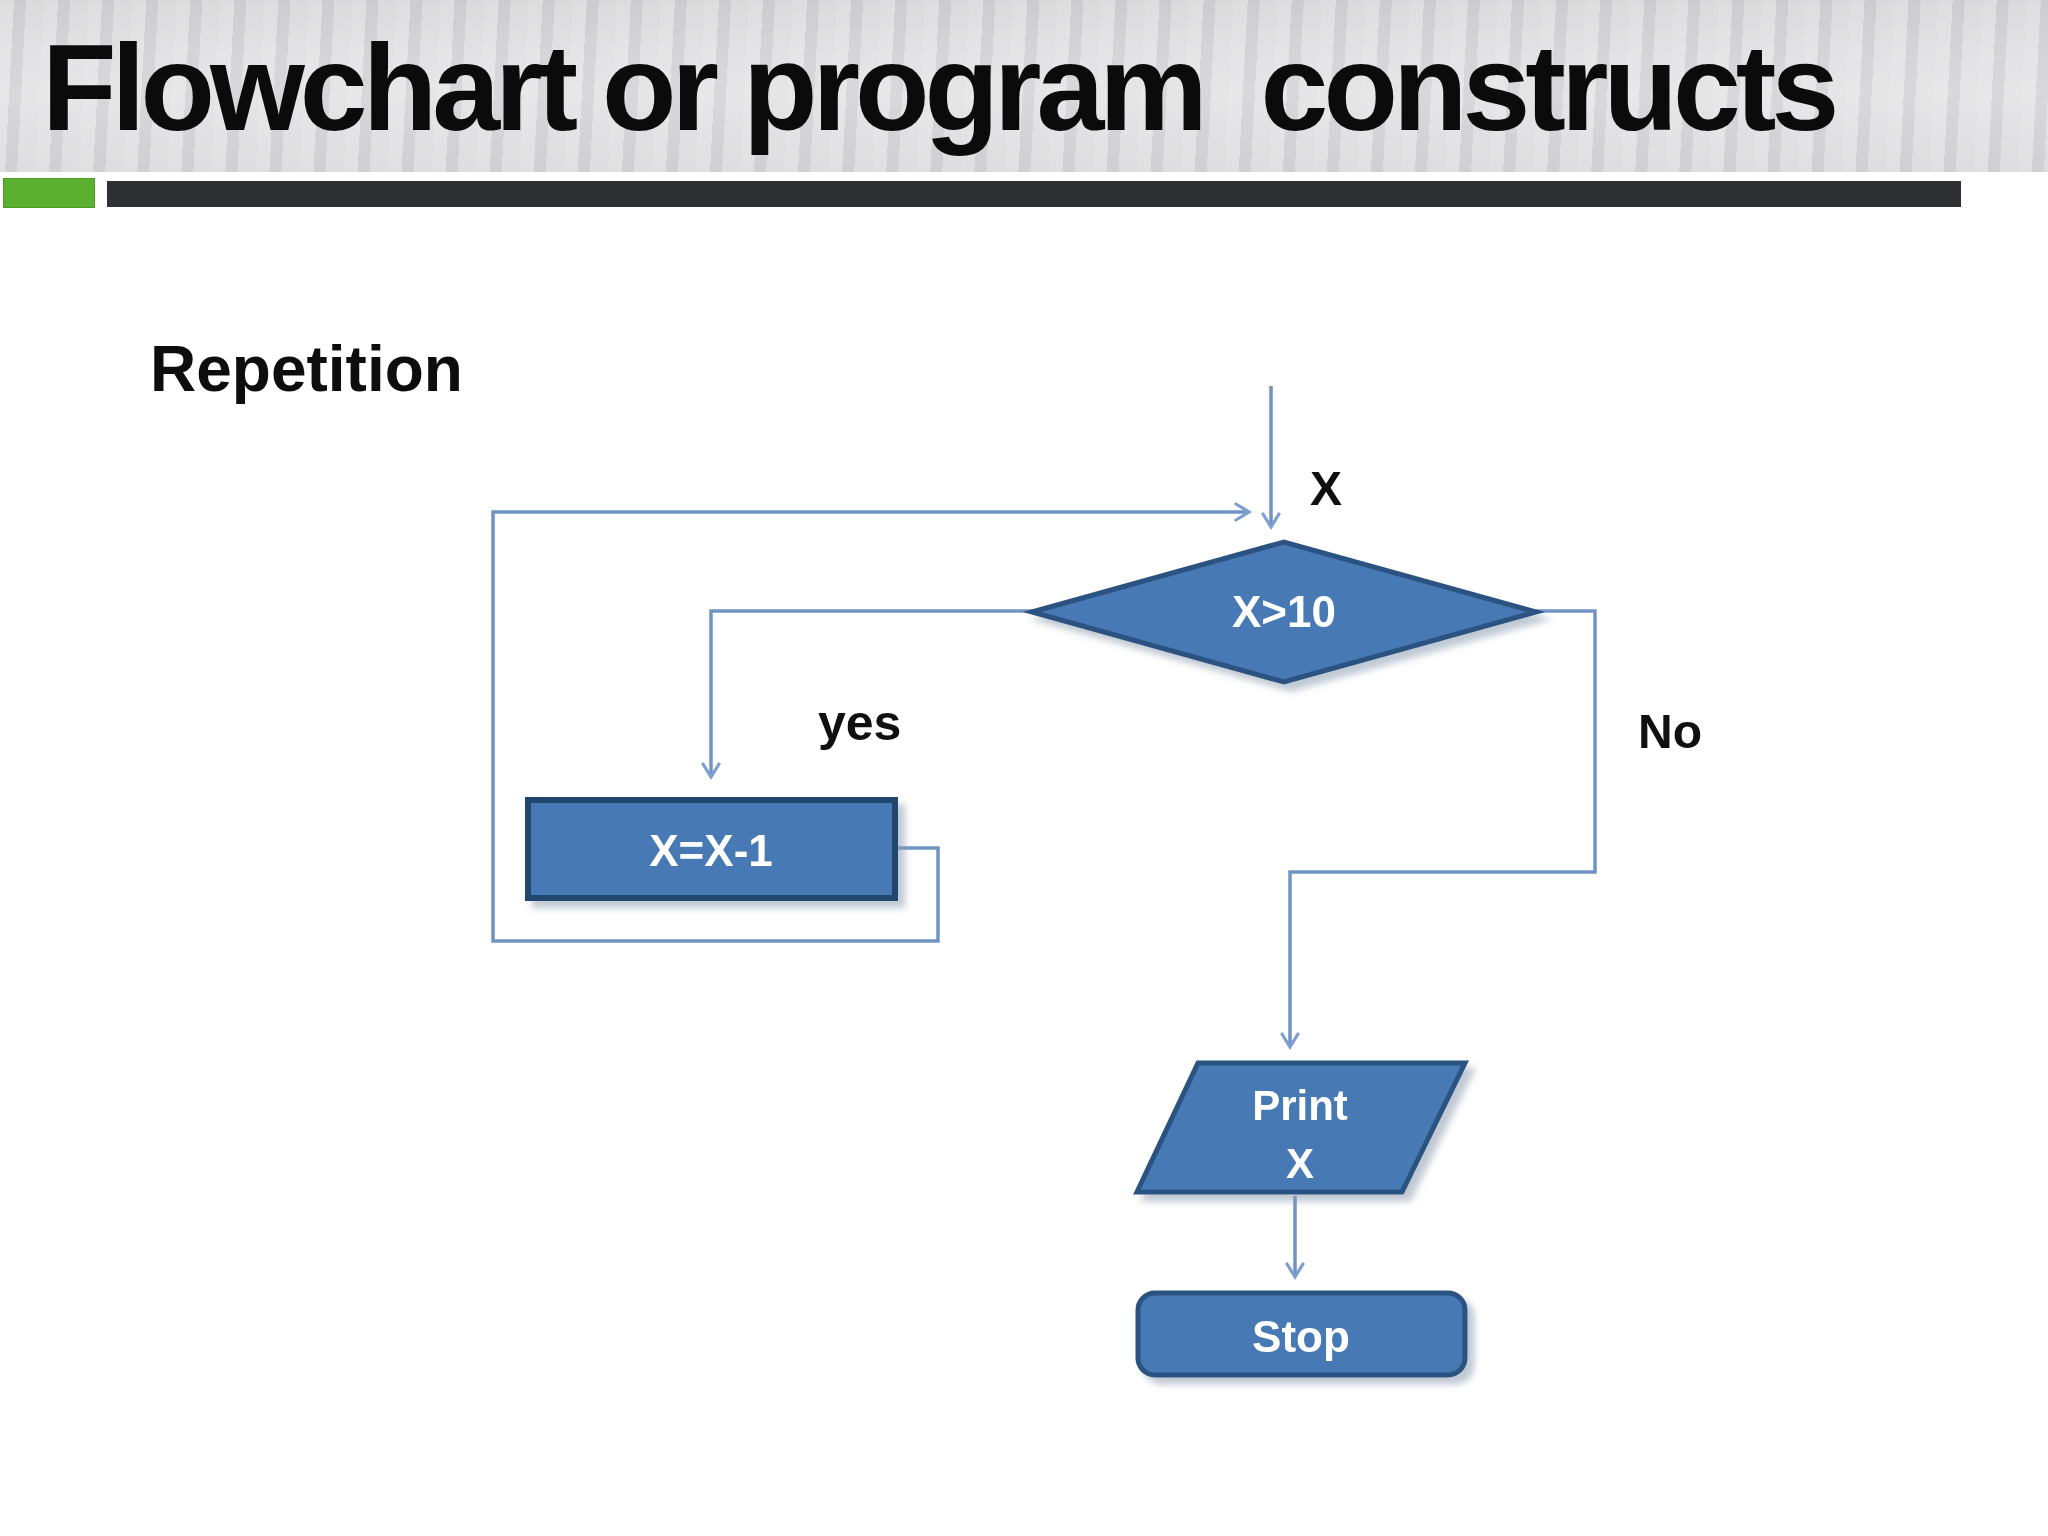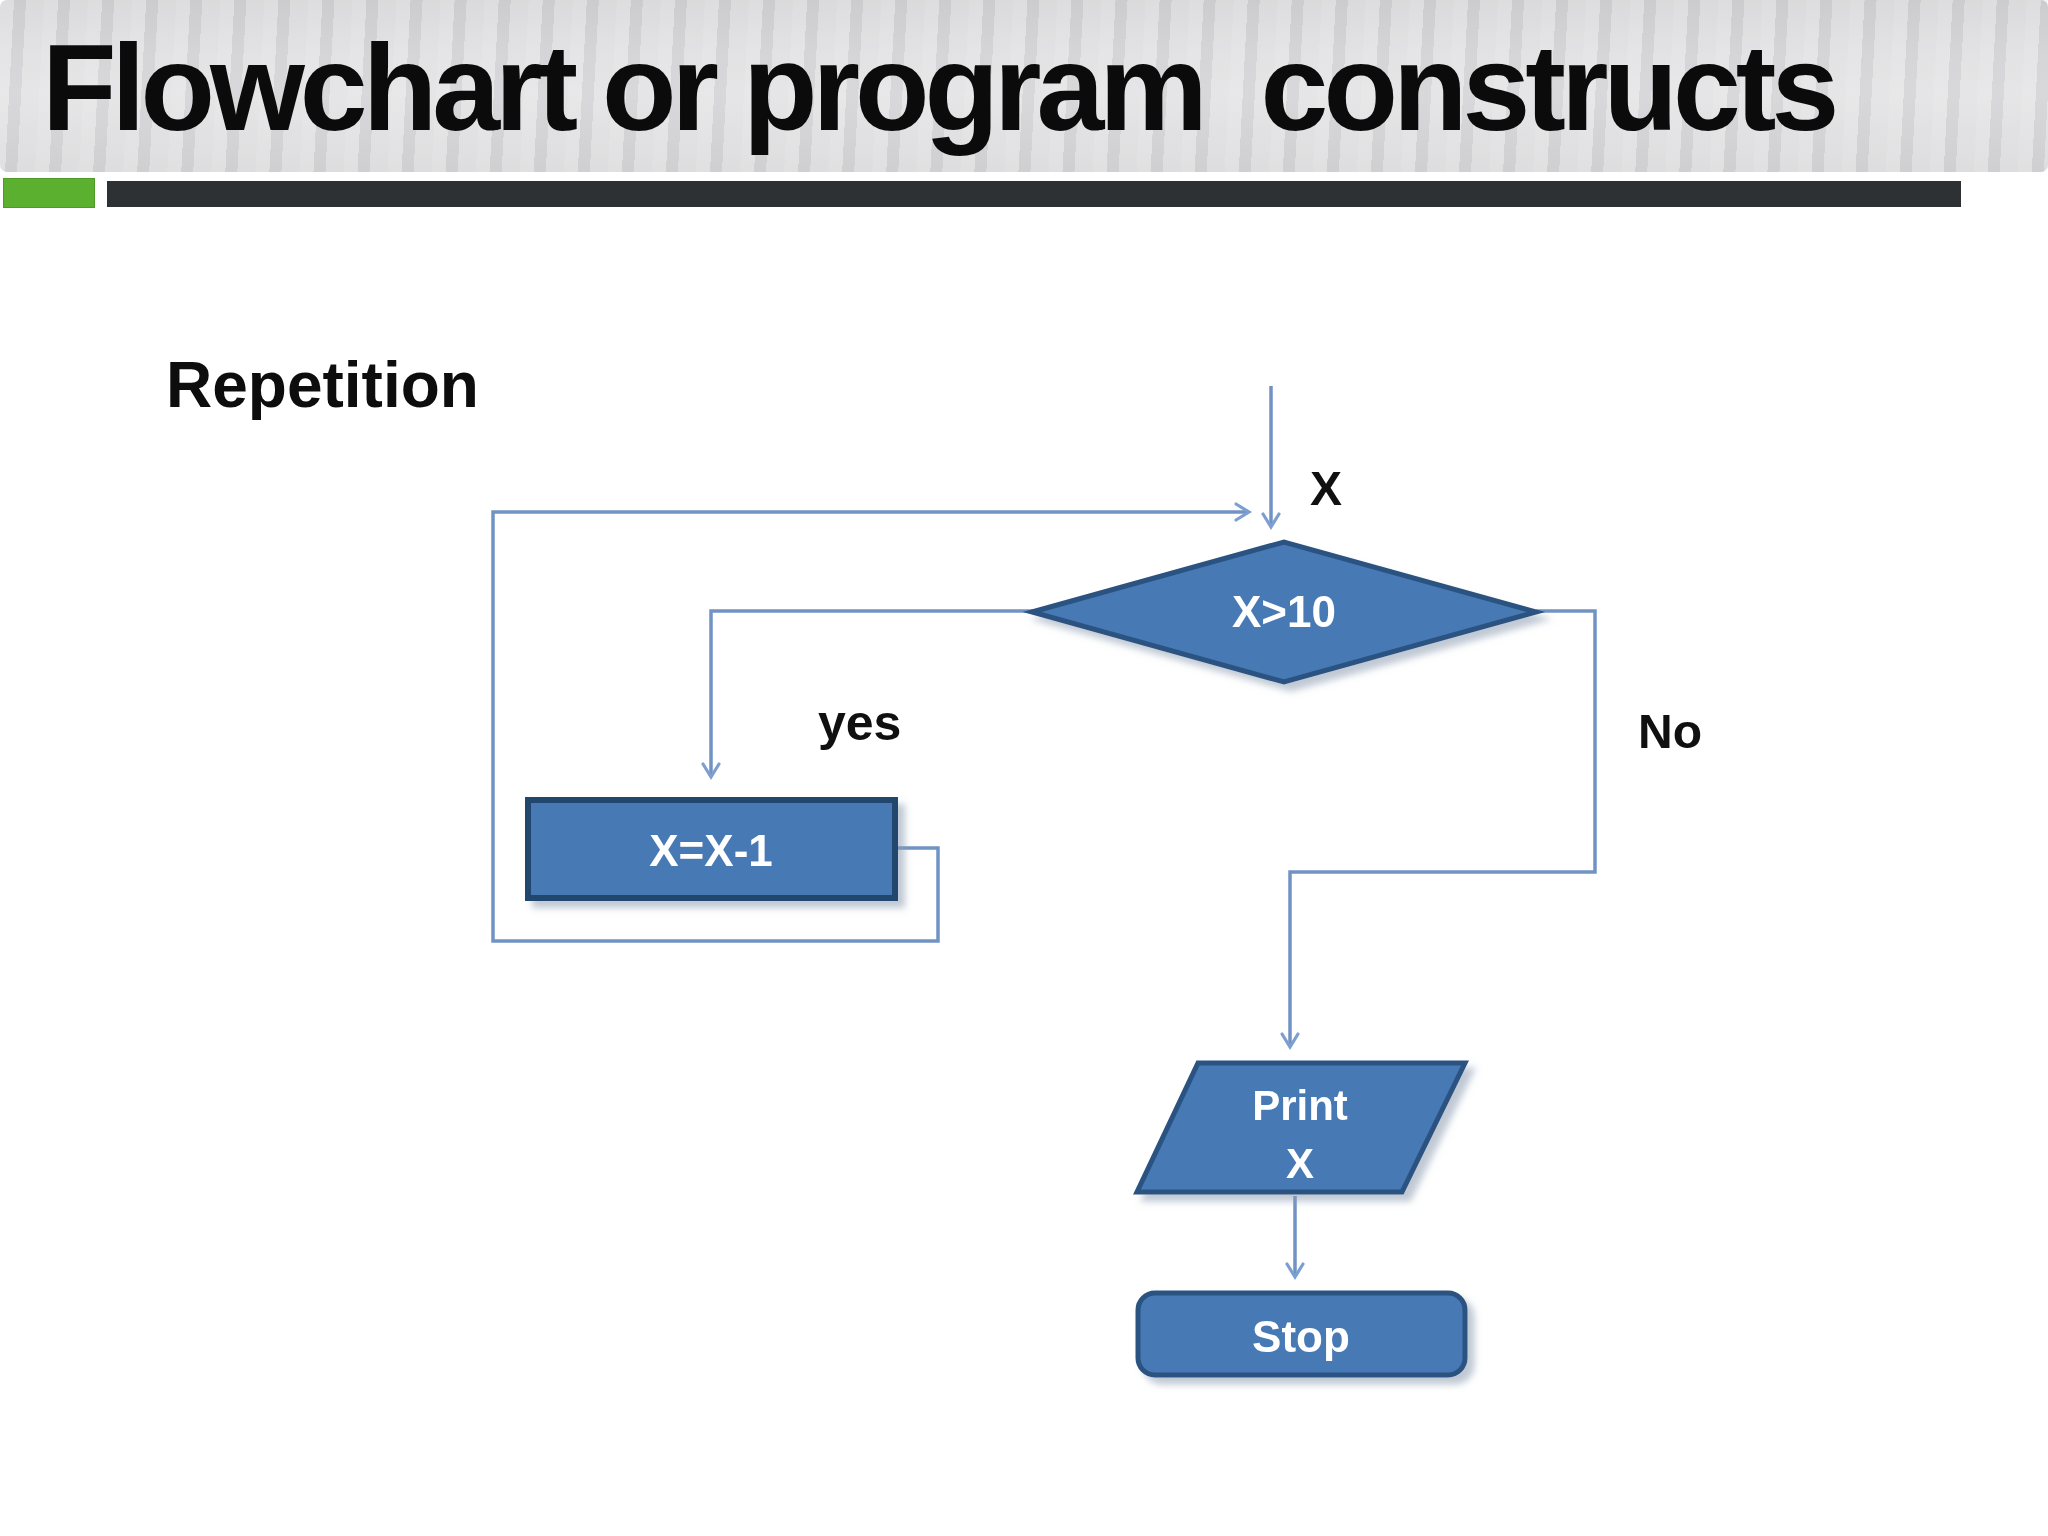--- a/index.html
+++ b/index.html
@@ -4,42 +4,41 @@
 <style>
   html,body{margin:0;padding:0;}
   body{
     width:2048px;height:1536px;position:relative;background:#ffffff;overflow:hidden;
     font-family:"Liberation Sans", sans-serif;
   }
   
   .slide-header{
     position:absolute;left:0;top:0;width:2048px;height:172px;
     background:linear-gradient(180deg,#d2d2d4 0%,#dcdcde 30%,#e0e0e2 55%,#d6d6d8 100%);
-    border-radius:7px;
   }
   .slide-header::after{
     content:"";position:absolute;inset:0;
     background:repeating-linear-gradient(93deg,rgba(255,255,255,.25) 0 14px,rgba(160,160,165,.12) 14px 26px,rgba(255,255,255,.18) 26px 44px);
     mix-blend-mode:normal;pointer-events:none;
   }
   .slide-title{
     position:absolute;left:42px;top:24px;margin:0;z-index:2;
     font-size:122px;font-weight:bold;letter-spacing:-5px;color:#0b0b0b;
     white-space:pre;line-height:1.05;
   }
   .accent-green{
     position:absolute;left:3px;top:178px;width:92px;height:30px;background:#5bb12f;
     border:1px solid #4d9a27;box-sizing:border-box;
   }
   .accent-bar{
     position:absolute;left:107px;top:181px;width:1854px;height:26px;background:#2e3133;
   }
   
   .section-label{
-    position:absolute;left:150px;top:332px;margin:16px;
+    position:absolute;left:150px;top:332px;margin:0;
     font-size:64px;font-weight:bold;color:#0d0d0d;letter-spacing:0px;
   }
   
   .flow-svg{position:absolute;left:0;top:0;width:2048px;height:1536px;}
   .connector{fill:none;stroke:#7193c4;stroke-width:3.5px;}
   .shape{fill:#4779b4;stroke:#2b5381;stroke-width:5px;}
   .shape-process{stroke:#24466e;stroke-width:6px;}
   .shape-label{
     fill:#ffffff;font-family:"Liberation Sans", sans-serif;font-weight:bold;
     text-anchor:middle;

